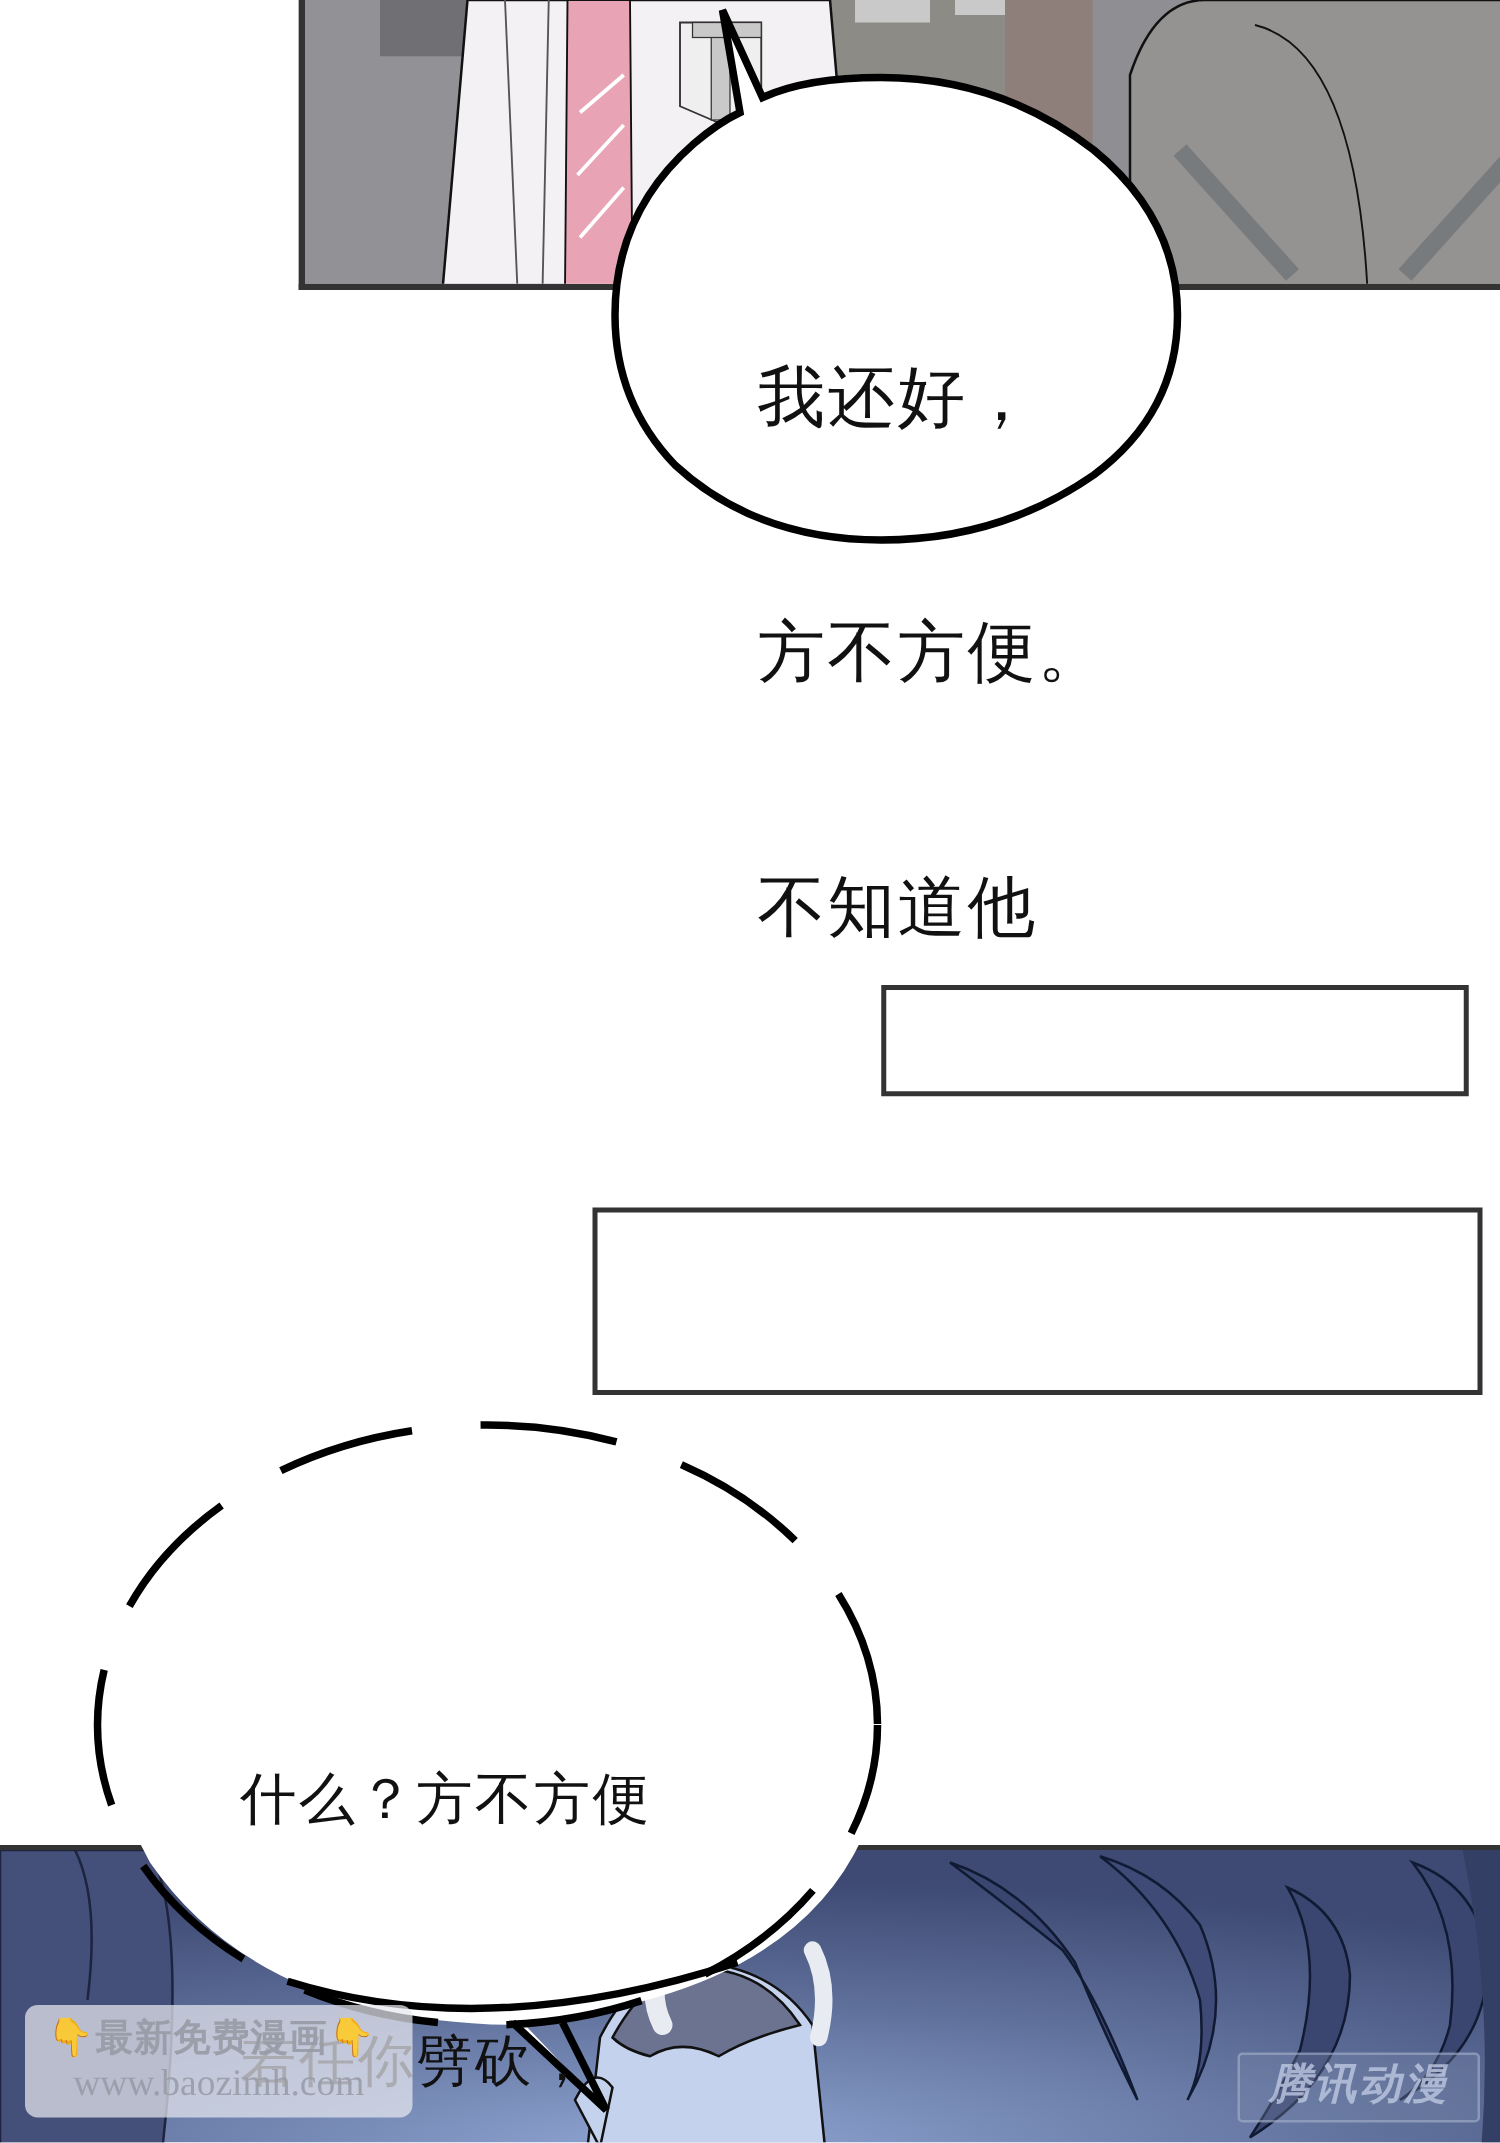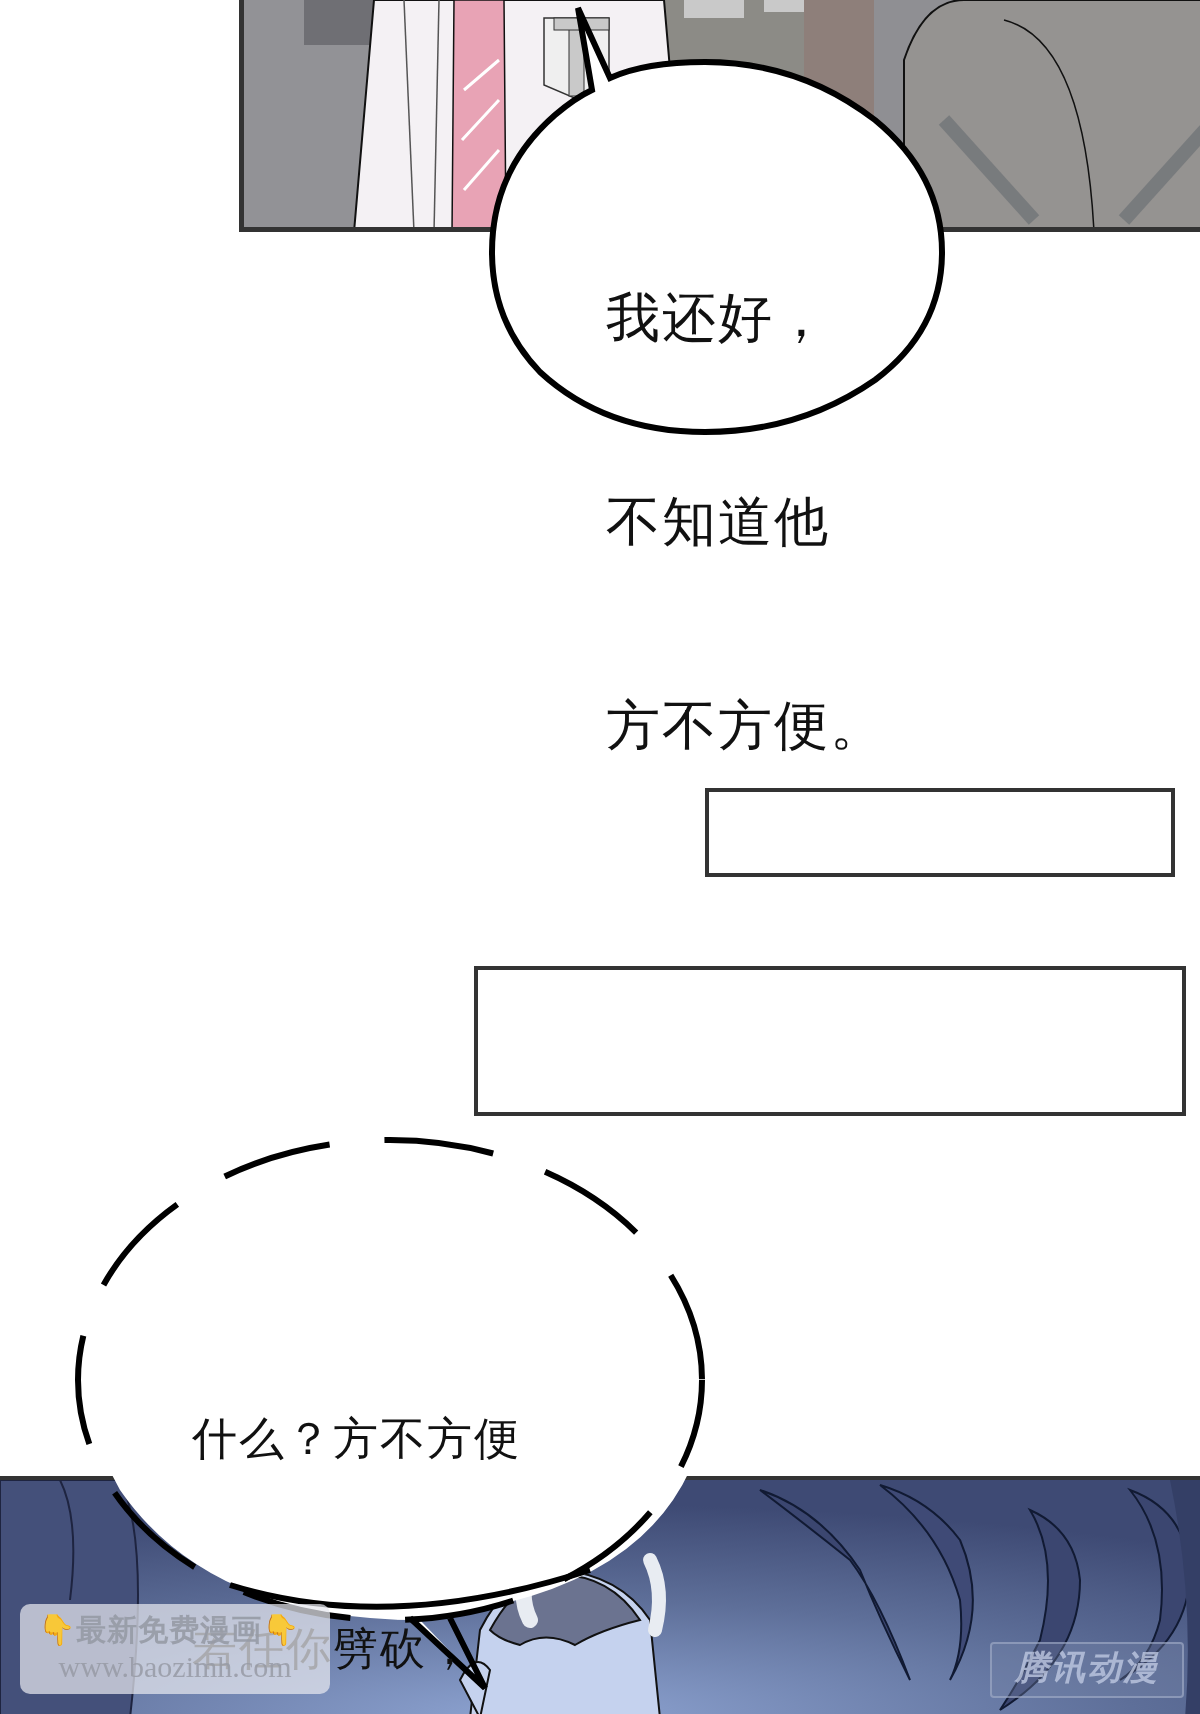--- a/index.html
+++ b/index.html
@@ -52,22 +52,22 @@
     <path d="M700,120 L790,220" stroke="#6c7075" stroke-width="14" fill="none" opacity="0.7"></path>
     <path d="M961,130 L880,220" stroke="#6c7075" stroke-width="14" fill="none" opacity="0.7"></path>
   </svg>
 </div>
 
 <svg class="abs" style="left:480px; top:0;" width="470" height="440" viewBox="0 0 470 440">
   <path d="M98,8 L130,78 Q165,62 225,62 Q320,62 395,120 Q462,175 462,252 Q462,330 395,380 Q320,432 225,432 Q125,432 60,372 Q12,322 12,252 Q12,170 75,115 Q95,98 112,90 Z" fill="#ffffff" stroke="#000000" stroke-width="6" stroke-linejoin="miter"></path>
 </svg>
 <div class="bubble-text" style="left:606px; top:148px;">
   <div>我还好，</div>
+  <div>方不方便。</div>
   <div>不知道他</div>
-  <div>方不方便。</div>
 </div>
 
 <div class="caption-box" style="left:705px; top:788px; width:470px; height:89px;">
   <span></span>
 </div>
 <div class="caption-box" style="left:474px; top:966px; width:712px; height:150px;">
   <span></span>
 </div>
 
 <div class="panel-art" style="left:0; top:1476px; width:1200px; height:238px; border-top:4px solid #333; box-sizing:border-box;">

